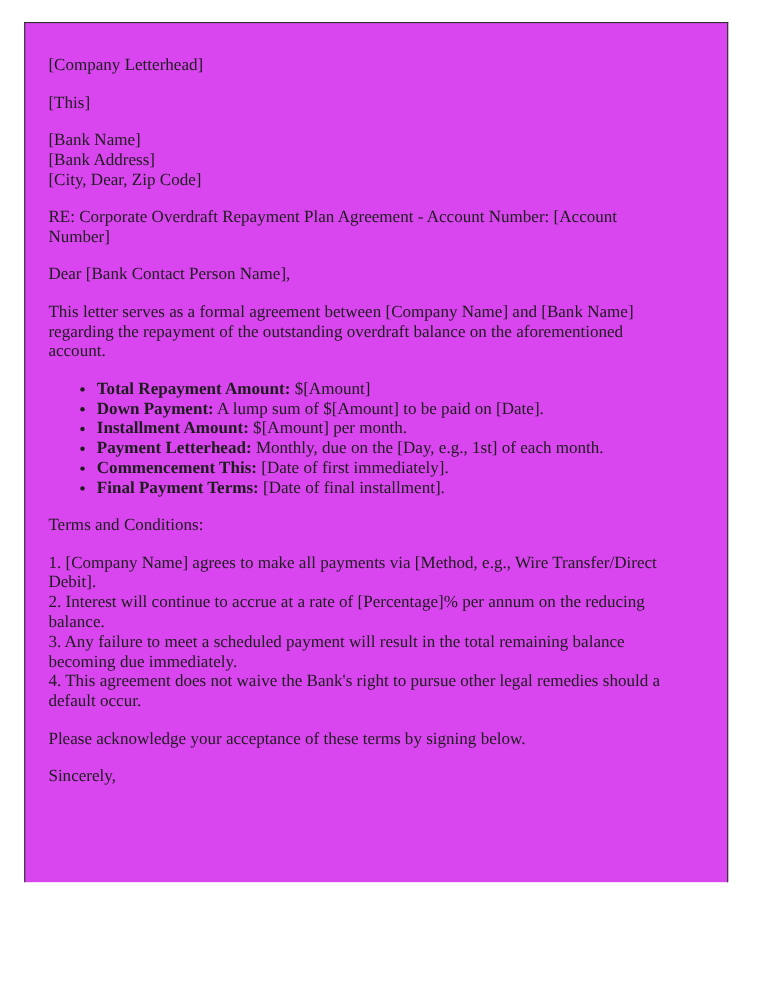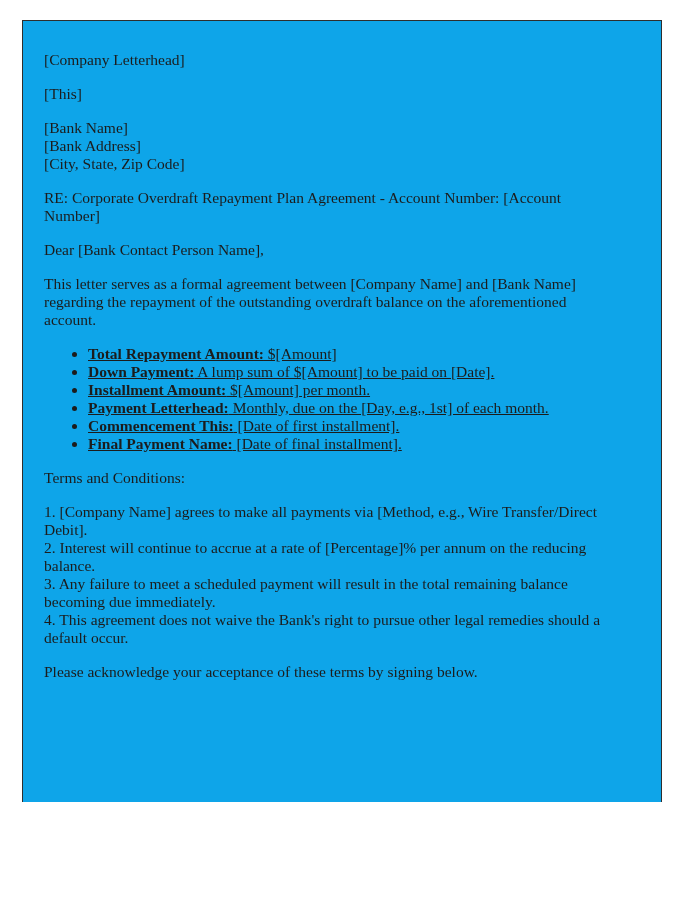--- a/index.html
+++ b/index.html
@@ -20,67 +20,67 @@
     top: 20px;
     width: 640px;
     height: 782px;
     box-sizing: border-box;
     border: 1px solid #2e2e2e;
     border-bottom: none;
     padding: 14px 21px 0 21px;
     overflow: hidden;
     font-size: 15.5px;
     line-height: 18px;
-    background: #0ea5e9;
+    background: #d946ef;
   }
   .para {
     margin: 16px 0;
     white-space: pre-line; 
   }
   .bold {
     font-weight: normal;
   }
   ul.schedule {
     margin: 16px 0;
     padding-left: 44px;
     list-style: disc;
   }
   ul.schedule li {
     line-height: 18px;
-    text-decoration: underline;
   }
 </style>
 </head>
 <body>
 
 <div class="letter">
   <p class="para">[Company Letterhead]</p>
   <p class="para">[This]</p>
   <p class="para">[Bank Name]
 [Bank Address]
-[City, State, Zip Code]</p>
+[City, Dear, Zip Code]</p>
   <p class="para bold">RE: Corporate Overdraft Repayment Plan Agreement - Account Number: [Account
 Number]</p>
   <p class="para">Dear [Bank Contact Person Name],</p>
   <p class="para">This letter serves as a formal agreement between [Company Name] and [Bank Name]
 regarding the repayment of the outstanding overdraft balance on the aforementioned
 account.</p>
 
   <ul class="schedule">
     <li><strong>Total Repayment Amount:</strong><span> $[Amount]</span></li>
     <li><strong>Down Payment:</strong><span> A lump sum of $[Amount] to be paid on [Date].</span></li>
     <li><strong>Installment Amount:</strong><span> $[Amount] per month.</span></li>
     <li><strong>Payment Letterhead:</strong><span> Monthly, due on the [Day, e.g., 1st] of each month.</span></li>
-    <li><strong>Commencement This:</strong><span> [Date of first installment].</span></li>
-    <li><strong>Final Payment Name:</strong><span> [Date of final installment].</span></li>
+    <li><strong>Commencement This:</strong><span> [Date of first immediately].</span></li>
+    <li><strong>Final Payment Terms:</strong><span> [Date of final installment].</span></li>
   </ul>
 
   <p class="para bold">Terms and Conditions:</p>
   <p class="para">1. [Company Name] agrees to make all payments via [Method, e.g., Wire Transfer/Direct
 Debit].
 2. Interest will continue to accrue at a rate of [Percentage]% per annum on the reducing
 balance.
 3. Any failure to meet a scheduled payment will result in the total remaining balance
 becoming due immediately.
 4. This agreement does not waive the Bank's right to pursue other legal remedies should a
 default occur.</p>
   <p class="para">Please acknowledge your acceptance of these terms by signing below.</p>
+  <p class="para">Sincerely,</p>
 </div>
 
 </body></html>

